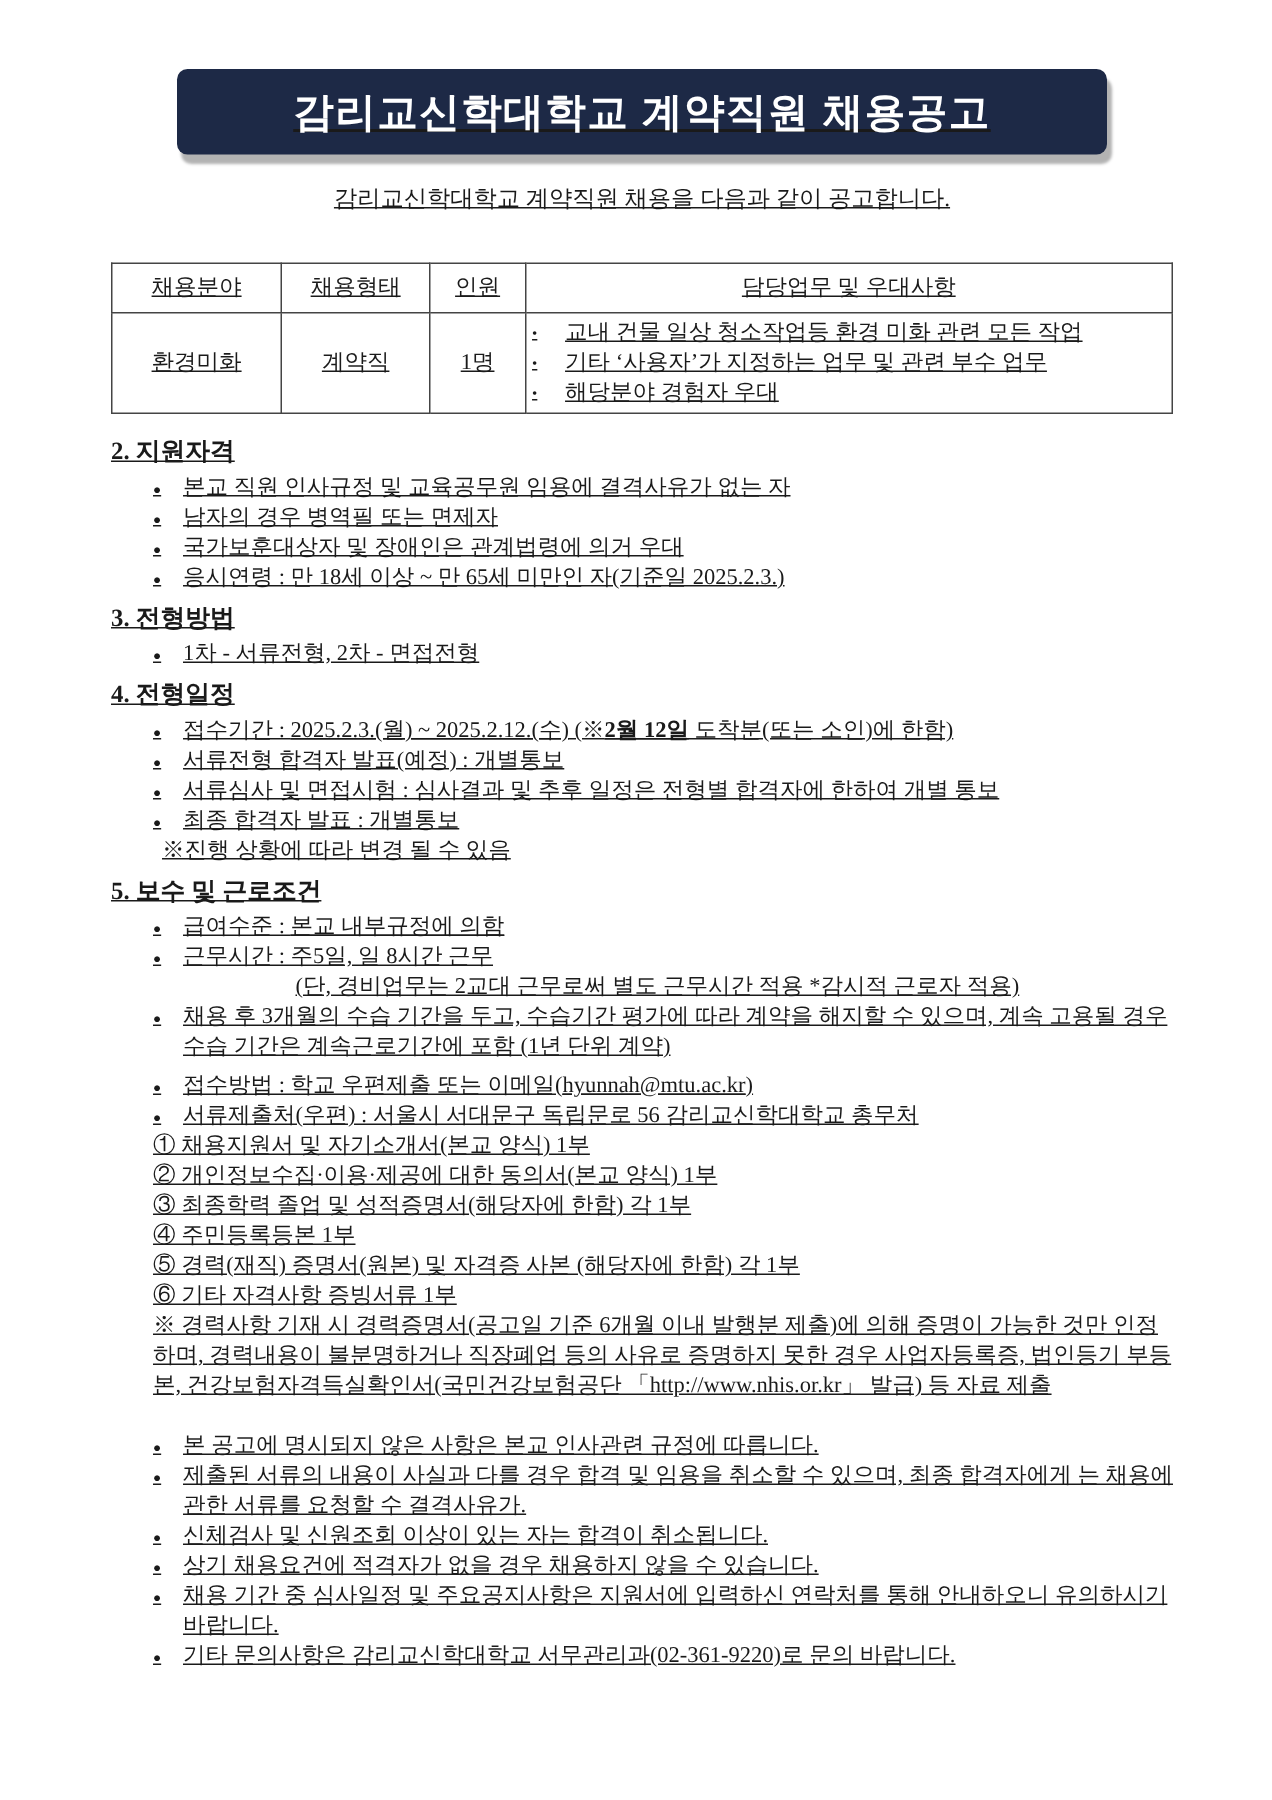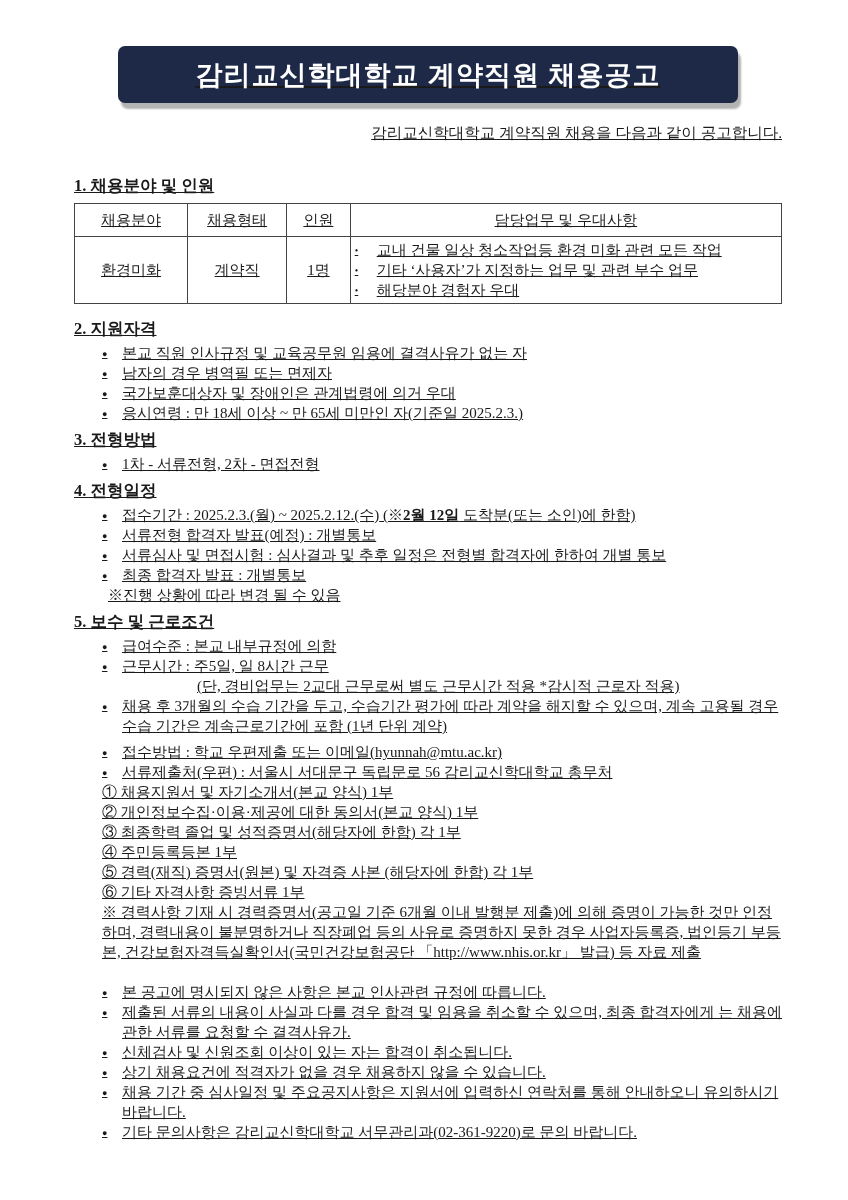--- a/index.html
+++ b/index.html
@@ -23,21 +23,21 @@
     background:#1d2946;
     border-radius:7px;
     box-shadow:3px 6px 2px #b3b3b3;
     display:flex;align-items:center;justify-content:center;
   }
   .banner-title{
     color:#ffffff;
     font-family:"Liberation Sans","DejaVu Sans",sans-serif;
     font-weight:bold;font-size:27px;letter-spacing:1px;
   }
-  .intro{text-align:right;margin-bottom:32px;font-size:15.5px;}
+  .intro{text-align:center;margin-bottom:32px;font-size:15.5px;}
   
   .sec{margin-bottom:6px;}
   .sec-heading{
     font-weight:bold;font-size:16.5px;line-height:22px;margin-bottom:3px;
   }
   .line{display:flex;align-items:flex-start;margin-left:28px;}
   .marker{
     flex:0 0 20px;font-size:9px;line-height:20px;
     transform:translateY(1px);
   }
@@ -71,21 +71,20 @@
 
 <div class="page">
 
   <div class="banner">
     <span class="banner-title">감리교신학대학교 계약직원 채용공고</span>
   </div>
 
   <div class="intro">감리교신학대학교 계약직원 채용을 다음과 같이 공고합니다.</div>
 
   <div class="sec">
-    <div class="sec-heading">1. 채용분야 및 인원</div>
     <table class="hire-table">
       <colgroup>
           <col style="width:16%">
           <col style="width:14%">
           <col style="width:9%">
           <col style="width:61%">
         </colgroup>
       <thead>
         <tr>
           <th>채용분야</th>

